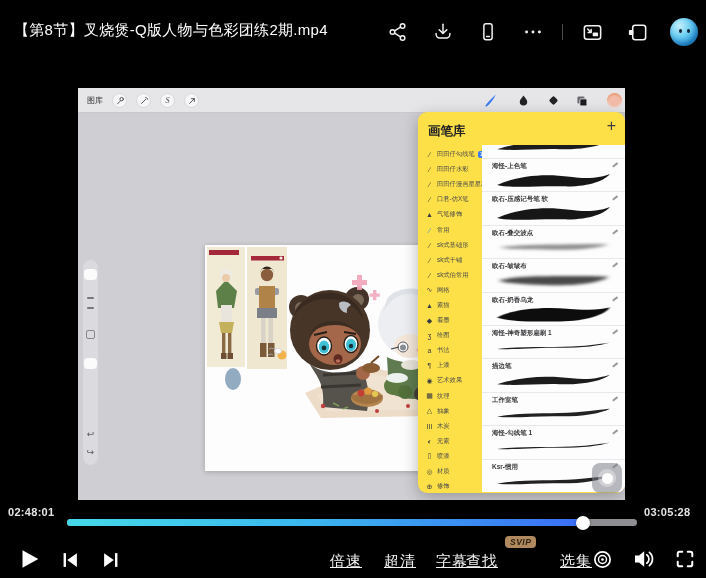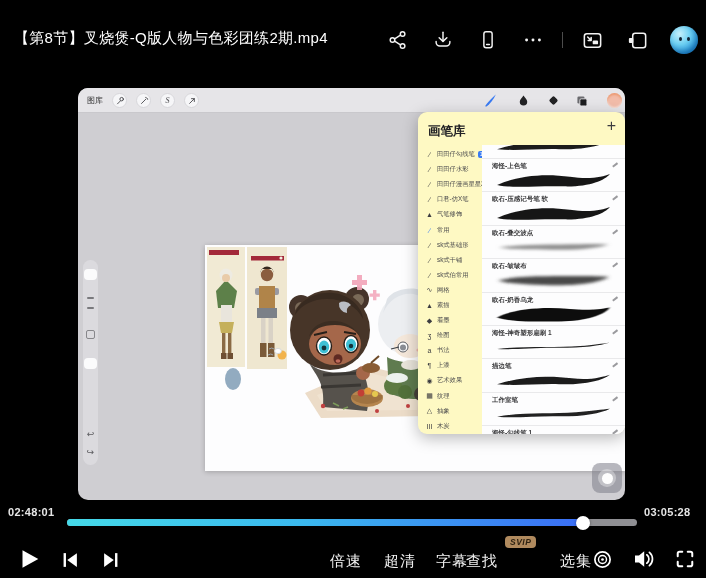--- a/index.html
+++ b/index.html
@@ -1,34 +1,34 @@
 <!DOCTYPE html>
 <html><head>
 <meta charset="utf-8">
 <style>
   html,body{margin:0;padding:0;background:#000;}
   *{box-sizing:border-box;}
   .stage{position:relative;width:706px;height:578px;background:#000;overflow:hidden;
          font-family:"Liberation Sans","DejaVu Sans",sans-serif;}
 
   
-  .topbar{position:absolute;left:0;top:12px;width:706px;height:56px;}
+  .topbar{position:absolute;left:0;top:4px;width:706px;height:56px;}
   .vtitle{position:absolute;left:14px;top:17px;font-size:15px;font-weight:500;color:#fff;letter-spacing:.3px;}
   .tb-icons{position:absolute;right:8px;top:14px;height:28px;display:flex;align-items:center;gap:21px;}
   .tb-btn{background:none;border:none;padding:0;width:24px;height:24px;display:flex;align-items:center;justify-content:center;cursor:pointer;}
   .tb-btn svg{stroke:#f2f2f2;fill:none;stroke-width:1.6;stroke-linecap:round;stroke-linejoin:round;}
   .tb-sep{width:1px;height:16px;background:#4c4c4c;margin:0 -4px;}
   .avatar{width:28px;height:28px;border-radius:50%;position:relative;
           background:radial-gradient(circle at 34% 28%, #c6f0fb 0%, #6fd0f2 38%, #2a9ade 72%, #1372bd 100%);
           box-shadow:inset -2px -3px 5px rgba(0,40,90,.35);}
   .avatar i{position:absolute;width:3px;height:4px;border-radius:50%;background:#123;}
   .avatar i.l{left:9px;top:11px}.avatar i.r{left:17px;top:11px}
 
   
-  .vframe{position:absolute;left:78px;top:88px;width:547px;height:412px;background:#cfced2;overflow:hidden;border-radius:10px;}
+  .vframe{position:absolute;left:78px;top:88px;width:547px;height:412px;background:#cfced2;overflow:hidden;}
   .pc-toolbar{position:absolute;left:0;top:0;width:547px;height:25px;background:#e6e5e8;border-bottom:1px solid #c9c8cc;}
   .pc-gallery{position:absolute;left:9px;top:7px;font-size:8px;color:#333;}
   .pc-circ{position:absolute;top:5px;width:15px;height:15px;border-radius:50%;background:#f6f6f8;border:1px solid #d7d6da;
            display:flex;align-items:center;justify-content:center;}
   .pc-circ svg{stroke:#4a4a4e;fill:none;stroke-width:1.1;stroke-linecap:round;}
   .pc-circ .s-letter{font-size:8px;font-style:italic;font-family:"Liberation Serif","DejaVu Serif",serif;color:#4a4a4e;line-height:1;}
   .pc-tool{position:absolute;top:4px;width:17px;height:17px;display:flex;align-items:center;justify-content:center;}
   .pc-color{position:absolute;top:5px;width:15px;height:15px;border-radius:50%;background:#f2bca9;
             box-shadow:inset 0 2px 2px rgba(232,130,74,.55), inset 0 -1px 2px rgba(255,255,255,.6);}
 
@@ -39,21 +39,21 @@
   
   .pc-side{position:absolute;left:5px;top:172px;width:15px;height:205px;border-radius:8px;background:#dbdade;}
   .pc-side .h1{position:absolute;left:1px;top:9px;width:13px;height:11px;border-radius:4px;background:#fbfbfc;}
   .pc-side .tick{position:absolute;left:4px;width:7px;height:2px;background:#79797d;border-radius:1px;}
   .pc-side .sq{position:absolute;left:3px;top:70px;width:9px;height:9px;border:1.2px solid #87878b;border-radius:2px;background:transparent;}
   .pc-side .h2{position:absolute;left:1px;top:98px;width:13px;height:11px;border-radius:4px;background:#fbfbfc;}
   .pc-side .und{position:absolute;left:0;width:15px;text-align:center;font-size:9px;color:#5b5b5f;line-height:9px;}
 
   
   .bp-pointer{position:absolute;left:406px;top:18px;width:0;height:0;border:6px solid transparent;border-bottom:7px solid #f7f6f8;}
-  .bpanel{position:absolute;left:340px;top:24px;width:207px;height:322px;background:#fef9c3;border-radius:9px;
+  .bpanel{position:absolute;left:340px;top:24px;width:207px;height:381px;background:#fde047;border-radius:9px;
           box-shadow:0 4px 16px rgba(0,0,0,.28);overflow:hidden;}
   .bp-header{position:relative;height:33px;padding:9px 10px 0;}
   .bp-title{font-size:12.5px;font-weight:700;color:#202024;}
   .bp-add{position:absolute;right:9px;top:5px;font-size:16px;color:#3c3c40;background:none;border:none;padding:0;cursor:pointer;}
   .bp-body{display:flex;height:347px;}
   .bp-cats{width:64px;overflow:hidden;padding-top:2px;}
   .bp-cat{display:flex;align-items:center;height:15.1px;padding-left:7px;}
   .bp-cat-icon{width:9px;font-size:7px;color:#3d3d41;text-align:center;flex:0 0 9px;}
   .bp-cat.sel .bp-cat-icon{color:#3478f6;}
   .bp-cat-label{font-size:6.3px;color:#48484b;white-space:nowrap;margin-left:3px;}
@@ -77,21 +77,21 @@
   .time.left{left:8px;}
   .time.right{left:644px;}
   .pbar{position:absolute;left:67px;top:519px;width:570px;height:7px;border-radius:4px;background:#8f8f93;cursor:pointer;}
   .pbar .played{position:absolute;left:0;top:0;height:7px;border-radius:4px;
                 background:linear-gradient(90deg,#45d9e8 0%, #3bb9ee 45%, #3b6ef5 100%);}
   .pbar .dot{position:absolute;top:-3.5px;width:14px;height:14px;border-radius:50%;background:#fff;box-shadow:0 0 3px rgba(0,0,0,.4);}
 
   
   .ctl-ic{position:absolute;background:none;border:none;padding:0;cursor:pointer;display:flex;align-items:center;justify-content:center;}
   .ctl-ic svg{display:block;}
-  .ctl-txt{position:absolute;top:552px;font-size:15px;color:#f3f3f3;background:none;border:none;padding:0;cursor:pointer;letter-spacing:1px;white-space:nowrap;}
+  .ctl-txt{position:absolute;top:552px;font-size:15px;color:#f3f3f3;background:none;border:none;padding:0;cursor:pointer;letter-spacing:1px;white-space:nowrap;text-decoration:underline;}
   .svip{position:absolute;left:505px;top:536px;background:#b08a5e;color:#2e2212;font-size:8.5px;font-weight:700;font-style:italic;
         padding:1.5px 5px;border-radius:4px;line-height:1;letter-spacing:.5px;}
   .hiddefs{position:absolute;width:0;height:0;overflow:hidden;}
 </style>
 </head>
 <body>
 
 <svg class="hiddefs" aria-hidden="true">
   <defs>
     <filter id="f02">

